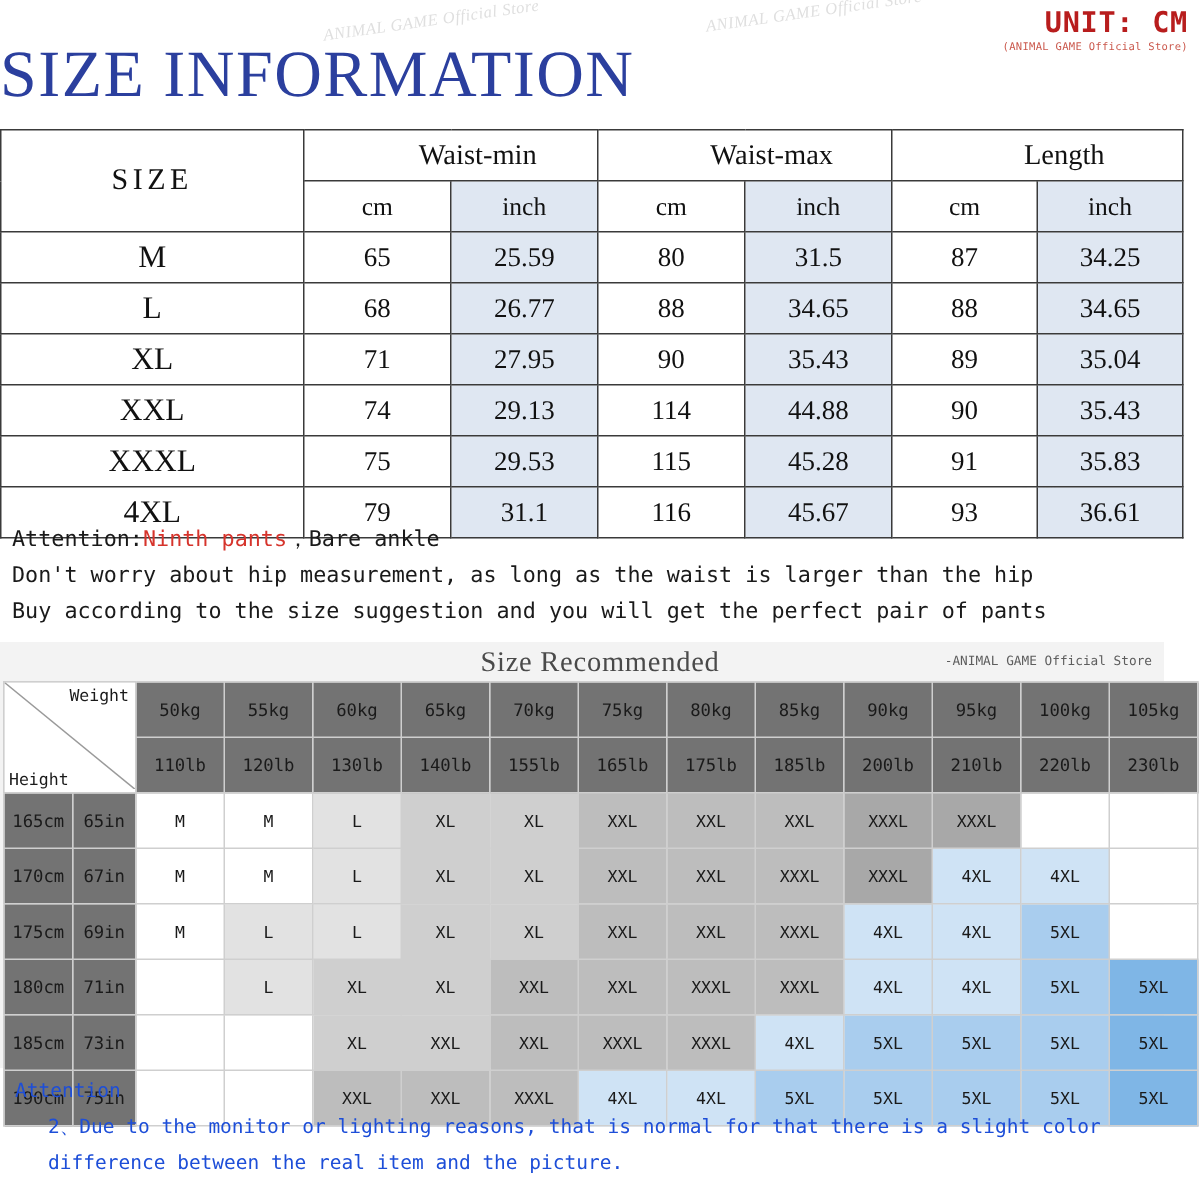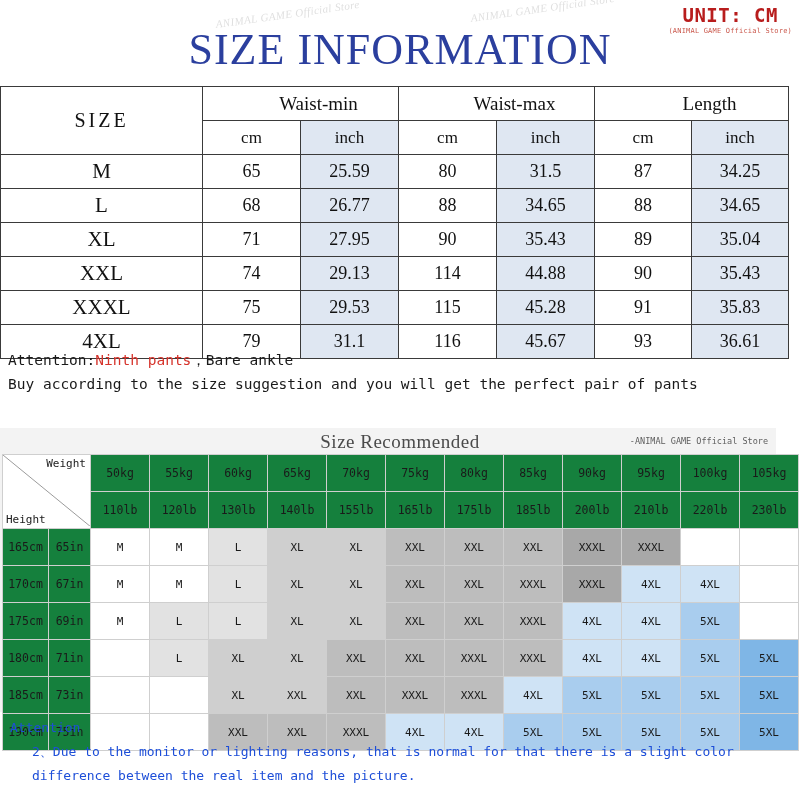--- a/index.html
+++ b/index.html
@@ -33,21 +33,21 @@
     transform: rotate(-8deg);
     pointer-events: none;
     white-space: nowrap;
   }
 
   
   .unit-wrap {
     position: absolute;
     right: 8px;
     top: 4px;
-    text-align: center;
+    text-align: right;
     margin-left: 28px;
   }
   .unit-main {
     color: #b81d1d;
     font-family: "DejaVu Sans Mono", monospace;
     font-size: 19px;
     font-weight: bold;
     letter-spacing: .5px;
   }
   .unit-sub {
@@ -58,21 +58,20 @@
     margin-top: 1px;
     opacity: .85;
   }
 
   
   .title {
     position: absolute;
     top: 28px;
     left: 0;
     width: 800px;
-    text-align: center;
     color: #2b3f9e;
     font-family: "Liberation Serif", serif;
     font-size: 44px;
     letter-spacing: 1px;
     line-height: 1;
   }
 
   
   table {
     border-collapse: collapse;
@@ -170,21 +169,21 @@
     border: 1px solid #cfcfcf;
     text-align: center;
     font-family: "DejaVu Sans Mono", monospace;
     font-size: 11px;
     color: #1a1a1a;
     height: 36px;
     padding: 0;
     background: #ffffff;
   }
   .rec-table td.hdr {
-    background: #15803d;
+    background: #737373;
     font-size: 11.5px;
   }
   .rec-table td.corner {
     background: #ffffff;
     position: relative;
     padding: 0;
   }
   .corner-inner {
     position: relative;
     width: 100%;
@@ -338,20 +337,21 @@
           <td class="">116</td>
           <td class="inchcol">45.67</td>
           <td class="">93</td>
           <td class="inchcol">36.61</td>
         </tr>
       </tbody>
   </table>
 
   <div class="notes1">
     <div><span>Attention:</span><span class="red">Ninth pants</span><span>，Bare ankle</span></div>
+    <div>Don't worry about hip measurement, as long as the waist is larger than the hip</div>
     <div>Buy according to the size suggestion and you will get the perfect pair of pants</div>
   </div>
 
   <div class="rec-wrap">
     <div class="rec-title">Size Recommended</div>
     <div class="rec-brand">-ANIMAL GAME Official Store</div>
     <table class="rec-table">
       <colgroup>
         <col style="width:46px">
           <col style="width:42px">

